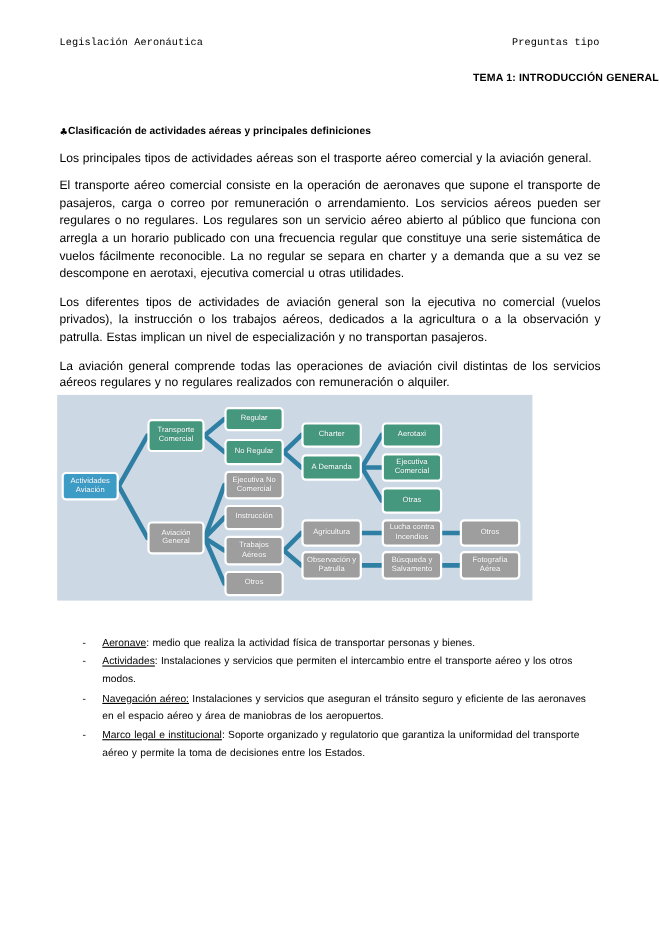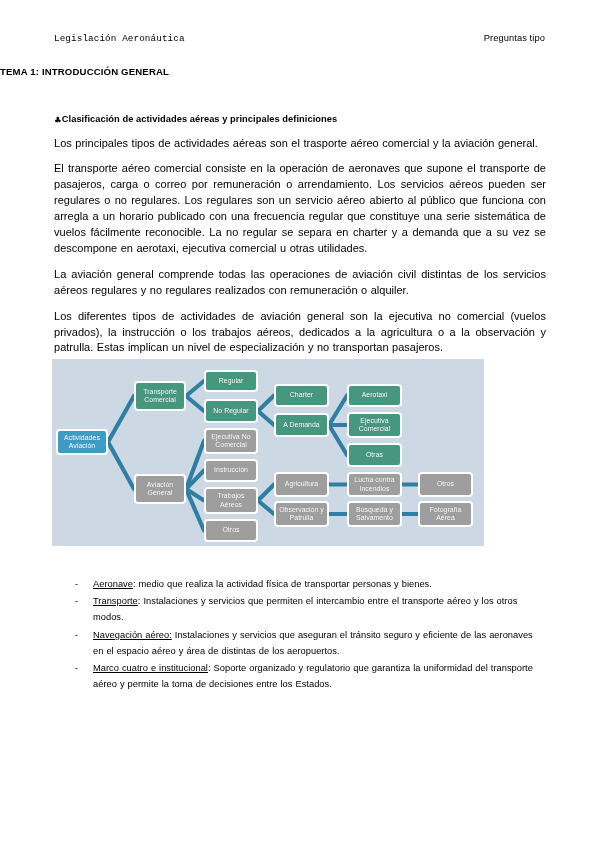--- a/index.html
+++ b/index.html
@@ -27,28 +27,28 @@
     position: absolute;
     left: 54px;
     right: 54px;
     top: 33px;
     height: 14px;
     font-size: 9.3px;
     letter-spacing: .1px;
     color: #000;
   }
   .runhead .left  { position: absolute; left: 0;  top: 0; white-space: nowrap; font-family: Liberation Mono, monospace; }
-  .runhead .right { position: absolute; right: 0; top: 0; white-space: nowrap; }
+  .runhead .right { position: absolute; right: 0; top: 0; white-space: nowrap; font-family: Liberation Mono, monospace; }
 
   
   .doc-title {
     position: absolute;
     left: 0; right: 0;
     top: 66px;
-    text-align: left;
+    text-align: right;
     font-size: 9.6px;
     font-weight: bold;
     letter-spacing: .15px;
   }
 
   
   .col {
     position: absolute;
     left: 54px;
     width: 492px;
@@ -155,22 +155,22 @@
     <span class="left">Legislación Aeronáutica</span>
     <span class="right">Preguntas tipo</span>
   </div>
 
   <div class="doc-title">TEMA 1: INTRODUCCIÓN GENERAL</div>
 
   <div class="col">
     <div class="h2"><span class="club">♣</span><span>Clasificación de actividades aéreas y principales definiciones</span></div>
     <p class="para">Los principales tipos de actividades aéreas son el trasporte aéreo comercial y la aviación general.</p>
     <p class="para">El transporte aéreo comercial consiste en la operación de aeronaves que supone el transporte de pasajeros, carga o correo por remuneración o arrendamiento. Los servicios aéreos pueden ser regulares o no regulares. Los regulares son un servicio aéreo abierto al público que funciona con arregla a un horario publicado con una frecuencia regular que constituye una serie sistemática de vuelos fácilmente reconocible. La no regular se separa en charter y a demanda que a su vez se descompone en aerotaxi, ejecutiva comercial u otras utilidades.</p>
+    <p class="para">Los diferentes tipos de actividades de aviación general son la ejecutiva no comercial (vuelos privados), la instrucción o los trabajos aéreos, dedicados a la agricultura o a la observación y patrulla. Estas implican un nivel de especialización y no transportan pasajeros.</p>
     <p class="para">La aviación general comprende todas las operaciones de aviación civil distintas de los servicios aéreos regulares y no regulares realizados con remuneración o alquiler.</p>
-    <p class="para">Los diferentes tipos de actividades de aviación general son la ejecutiva no comercial (vuelos privados), la instrucción o los trabajos aéreos, dedicados a la agricultura o a la observación y patrulla. Estas implican un nivel de especialización y no transportan pasajeros.</p>
   </div>
 
   <div class="diagram-wrap">
     <div class="diagram-bg"></div>
     <svg class="diagram-svg" viewBox="0 0 432 187" preserveAspectRatio="none">
       <g id="connector-lines" fill="none" stroke="#2e7fa3" stroke-width="4.2" stroke-linecap="round">
           <polyline points="56,83 82,37"></polyline>
           <polyline points="56,83 82,130"></polyline>
           <polyline points="134,37 152,22"></polyline>
           <polyline points="134,37 152,52"></polyline>
@@ -211,19 +211,19 @@
         <div class="node grey" style="left: 295px; top: 113px; width: 55px; height: 25px;">Lucha contra Incendios</div>
         <div class="node grey" style="left: 295px; top: 142px; width: 55px; height: 26px;">Búsqueda y Salvamento</div>
         <div class="node grey" style="left: 366px; top: 113px; width: 55px; height: 25px;">Otros</div>
         <div class="node grey" style="left: 366px; top: 142px; width: 55px; height: 26px;">Fotografía Aérea</div>
       </div>
   </div>
 
   <div class="col2">
     <ul class="bullets" id="bullet-list">
         <li><span class="dash">-</span><span class="u">Aeronave</span><span>: medio que realiza la actividad física de transportar personas y bienes.</span></li>
-        <li><span class="dash">-</span><span class="u">Transporte</span><span>: Instalaciones y servicios que permiten el intercambio entre el transporte aéreo y los otros modos.</span></li>
-        <li><span class="dash">-</span><span class="u">Navegación aéreo:</span><span> Instalaciones y servicios que aseguran el tránsito seguro y eficiente de las aeronaves en el espacio aéreo y área de distintas de los aeropuertos.</span></li>
-        <li><span class="dash">-</span><span class="u">Marco cuatro e institucional</span><span>: Soporte organizado y regulatorio que garantiza la uniformidad del transporte aéreo y permite la toma de decisiones entre los Estados.</span></li>
+        <li><span class="dash">-</span><span class="u">Actividades</span><span>: Instalaciones y servicios que permiten el intercambio entre el transporte aéreo y los otros modos.</span></li>
+        <li><span class="dash">-</span><span class="u">Navegación aéreo:</span><span> Instalaciones y servicios que aseguran el tránsito seguro y eficiente de las aeronaves en el espacio aéreo y área de maniobras de los aeropuertos.</span></li>
+        <li><span class="dash">-</span><span class="u">Marco legal e institucional</span><span>: Soporte organizado y regulatorio que garantiza la uniformidad del transporte aéreo y permite la toma de decisiones entre los Estados.</span></li>
       </ul>
   </div>
 
 </div>
 
 </body></html>

